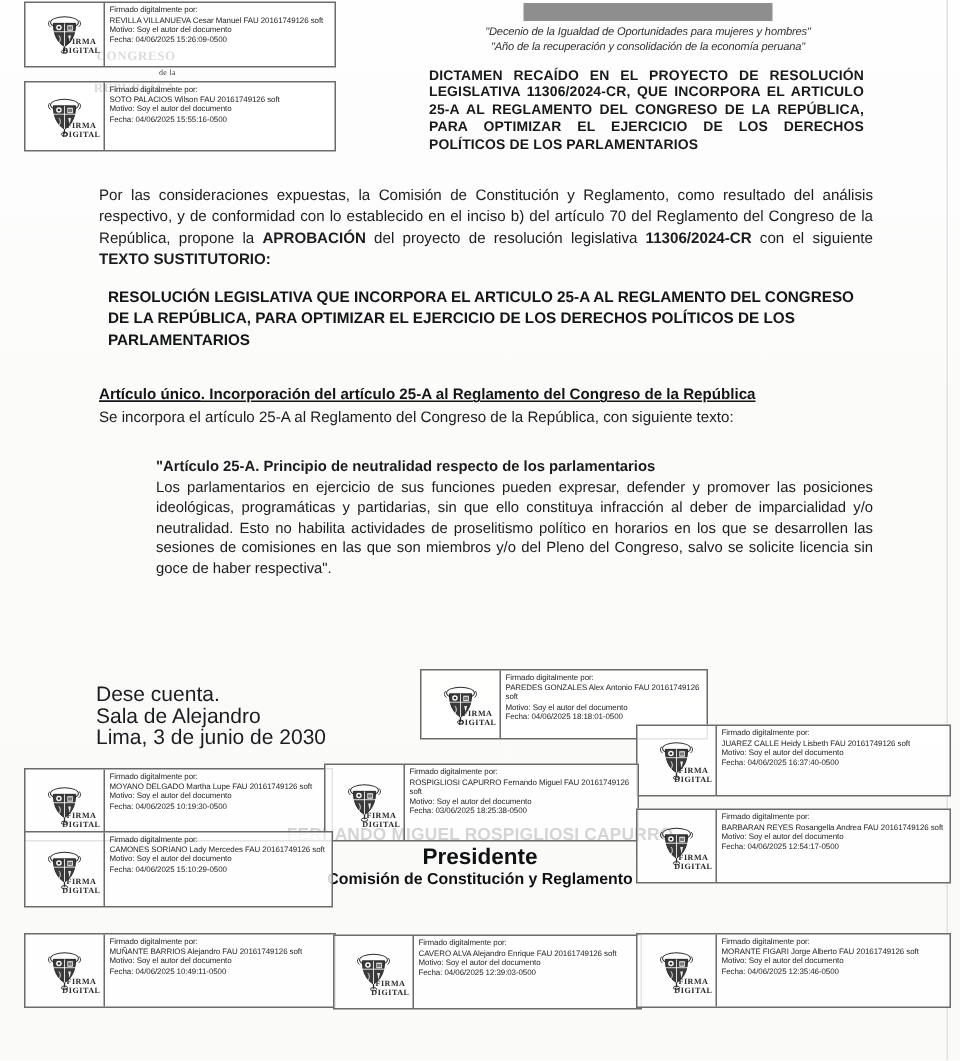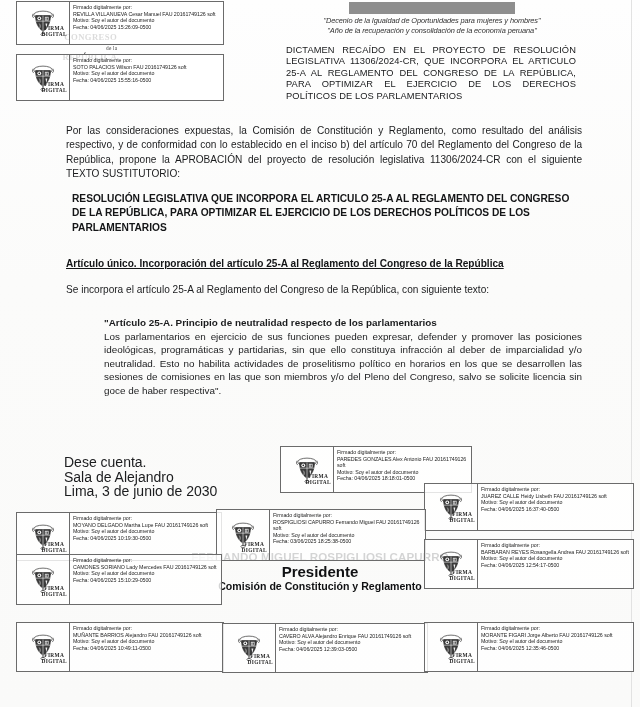--- a/index.html
+++ b/index.html
@@ -30,36 +30,36 @@
   }
   .redaction{
     width:166px;height:12px;background:#8e8e8e;margin:0 auto 2px auto;
   }
   .motto{
     font-style:italic;font-size:7.4px;line-height:10px;color:#303030;
     letter-spacing:-0.1px;
   }
   .dictamen{
     margin-top:9px;
-    font-size:9.3px;line-height:11.4px;font-weight:normal;
+    font-size:9.3px;line-height:11.4px;font-weight:bold;
     text-align:justify;text-align-last:left;
     color:#17181a;letter-spacing:0.1px;
     padding-right:2px;
   }
 
   
   .body-col{
     position:absolute;left:66px;top:124px;width:516px;
   }
   p.just{
     margin:0 0 10px 0;
     font-size:10.1px;line-height:14.4px;
     text-align:justify;color:#1b1c1e;
   }
-  p.just b{font-weight:normal;}
+  p.just b{font-weight:bold;}
   .title-center{
     margin:8px 0 0 0;
     text-align:left;font-weight:bold;font-size:10.2px;line-height:14.6px;
     color:#141517;padding:0 6px;
   }
   .art-head{
     margin:22px 0 0 0;
     font-weight:bold;font-size:10.1px;line-height:14.2px;color:#141517;text-decoration:underline;
   }
   .art-head u{text-decoration:underline;}
@@ -152,21 +152,21 @@
     <span>REPÚBLICA</span>
   </div>
 
   <div class="body-col">
     <p class="just"><span>Por las consideraciones expuestas, la Comisión de Constitución y Reglamento, como resultado del análisis respectivo, y de conformidad con lo establecido en el inciso b) del artículo 70 del Reglamento del Congreso de la República, propone la </span><b>APROBACIÓN</b><span> del proyecto de resolución legislativa </span><b>11306/2024-CR</b><span> con el siguiente </span><b>TEXTO SUSTITUTORIO:</b></p>
 
     <div class="title-center">RESOLUCIÓN LEGISLATIVA QUE INCORPORA EL ARTICULO 25-A AL REGLAMENTO DEL CONGRESO DE LA REPÚBLICA, PARA OPTIMIZAR EL EJERCICIO DE LOS DERECHOS POLÍTICOS DE LOS PARLAMENTARIOS</div>
 
     <div class="art-head"><u>Artículo único</u><span>. Incorporación del artículo 25-A al Reglamento del Congreso de la República</span></div>
 
-    <p class="just" style="margin-top:11px;">Se incorpora el artículo 25-A al Reglamento del Congreso de la República, con siguiente texto:</p>
+    <p class="just" style="margin-top:0;">Se incorpora el artículo 25-A al Reglamento del Congreso de la República, con siguiente texto:</p>
 
     <div class="quote-block">
       <span class="qt">"Artículo 25-A. Principio de neutralidad respecto de los parlamentarios</span>
       <span>Los parlamentarios en ejercicio de sus funciones pueden expresar, defender y promover las posiciones ideológicas, programáticas y partidarias, sin que ello constituya infracción al deber de imparcialidad y/o neutralidad. Esto no habilita actividades de proselitismo político en horarios en los que se desarrollen las sesiones de comisiones en las que son miembros y/o del Pleno del Congreso, salvo se solicite licencia sin goce de haber respectiva".</span>
     </div>
   </div>
 
   <div class="dese">
     <div>Dese cuenta.</div>
     <div>Sala de Alejandro</div>

